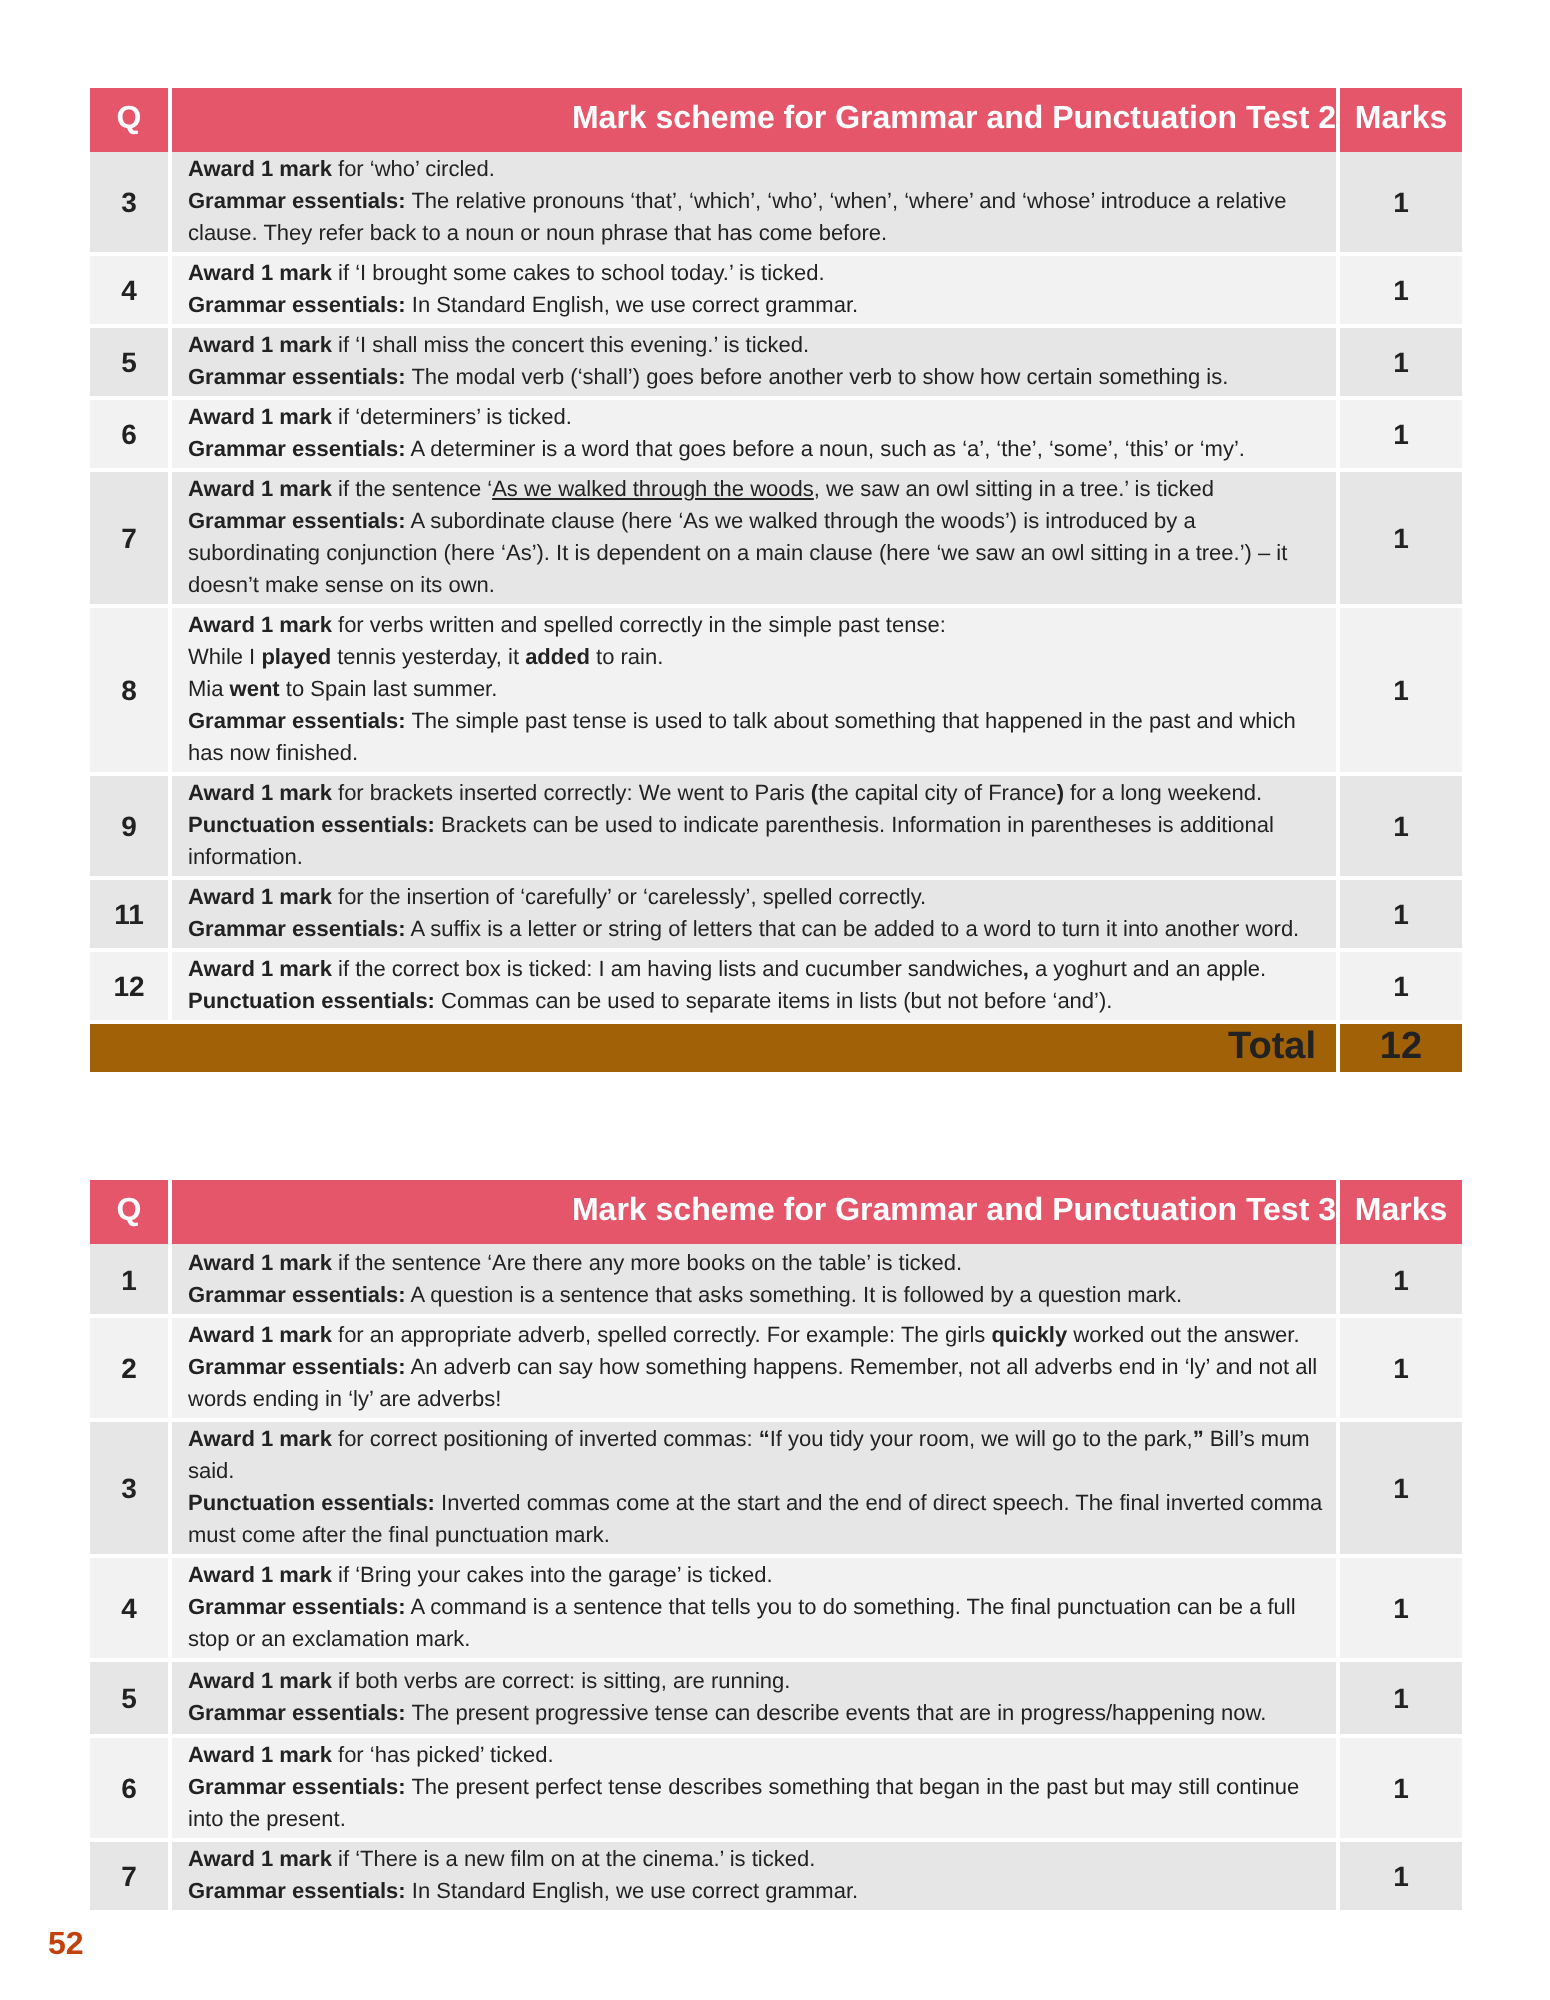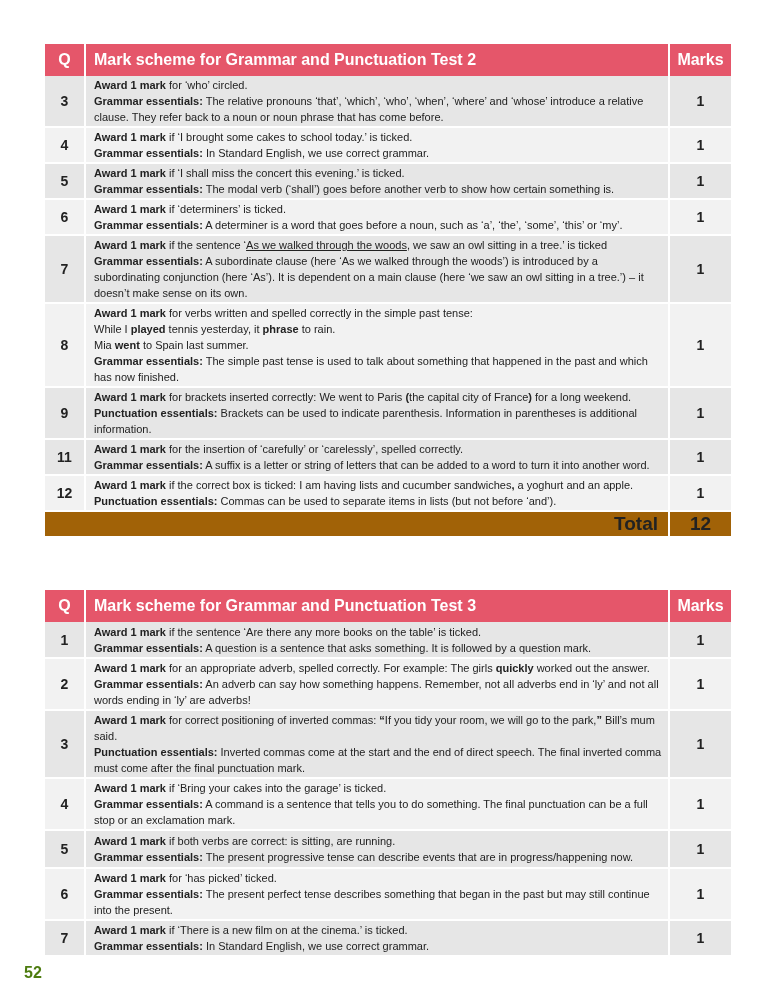--- a/index.html
+++ b/index.html
@@ -16,40 +16,40 @@
     #t3 { top: 590px; }
     .scheme col.c-q { width: 40px; }
     .scheme col.c-txt { width: 584px; }
     .scheme col.c-m { width: 62px; }
     .scheme th {
       background: #e5566a; color: #fff; font-weight: bold;
       height: 32px; padding: 0; font-size: 16px;
       border-right: 2px solid #fff;
     }
     .scheme th:last-child { border-right: none; }
-    .scheme th.th-title { text-align: left; padding-left: 8px; margin-left: 29px; }
+    .scheme th.th-title { text-align: right; padding-left: 8px; margin-left: 29px; }
     .scheme th.th-q, .scheme th.th-m { text-align: center; }
     .scheme td {
       font-size: 11px; line-height: 16px; vertical-align: middle;
       border-right: 2px solid #fff; border-bottom: 2px solid #fff;
       padding: 1px 6px 1px 8px;
     }
     .scheme td:last-child { border-right: none; }
     .scheme td.q { text-align: center; font-weight: bold; font-size: 14px; padding: 0; }
     .scheme td.m { text-align: center; font-weight: bold; font-size: 14px; padding: 0; }
     .scheme tr.odd td { background: #e6e6e6; margin-top: 25px; }
     .scheme tr.even td { background: #f2f2f2; }
     .scheme td p { margin: 0; }
     .scheme b { font-weight: bold; }
     .ul { text-decoration: underline; }
     .scheme tr.total td { background: #a16207; height: 22px; font-weight: bold; font-size: 19px; }
     .scheme tr.total td.tl { text-align: right; padding-right: 10px; }
     .page-num {
       position: absolute; left: 24px; top: 964px;
-      color: #4d7c0f; font-weight: bold; font-size: 16px;
+      color: #c2410c; font-weight: bold; font-size: 16px;
     }
   </style>
 </head>
 <body>
 
 <table class="scheme" id="t2">
   <colgroup>
       <col class="c-q">
       <col class="c-txt">
       <col class="c-m">
@@ -105,21 +105,21 @@
         <p><b>Award 1 mark</b><span> if the sentence ‘</span><span class="ul">As we walked through the woods</span><span>, we saw an owl sitting in a tree.’ is ticked</span></p>
         <p><b>Grammar essentials:</b><span> A subordinate clause (here ‘As we walked through the woods’) is introduced by a subordinating conjunction (here ‘As’). It is dependent on a main clause (here ‘we saw an owl sitting in a tree.’) – it doesn’t make sense on its own.</span></p>
       </td>
       <td class="m">1</td>
     </tr>
 
     <tr class="even" style="height:82px">
       <td class="q">8</td>
       <td>
         <p><b>Award 1 mark</b><span> for verbs written and spelled correctly in the simple past tense:</span></p>
-        <p><span>While I </span><b>played</b><span> tennis yesterday, it </span><b>phrase</b><span> to rain.</span></p>
+        <p><span>While I </span><b>played</b><span> tennis yesterday, it </span><b>added</b><span> to rain.</span></p>
         <p><span>Mia </span><b>went</b><span> to Spain last summer.</span></p>
         <p><b>Grammar essentials:</b><span> The simple past tense is used to talk about something that happened in the past and which has now finished.</span></p>
       </td>
       <td class="m">1</td>
     </tr>
 
     <tr class="odd" style="height:50px">
       <td class="q">9</td>
       <td>
         <p><b>Award 1 mark</b><span> for brackets inserted correctly: We went to Paris </span><b>(</b><span>the capital city of France</span><b>)</b><span> for a long weekend.</span></p>

